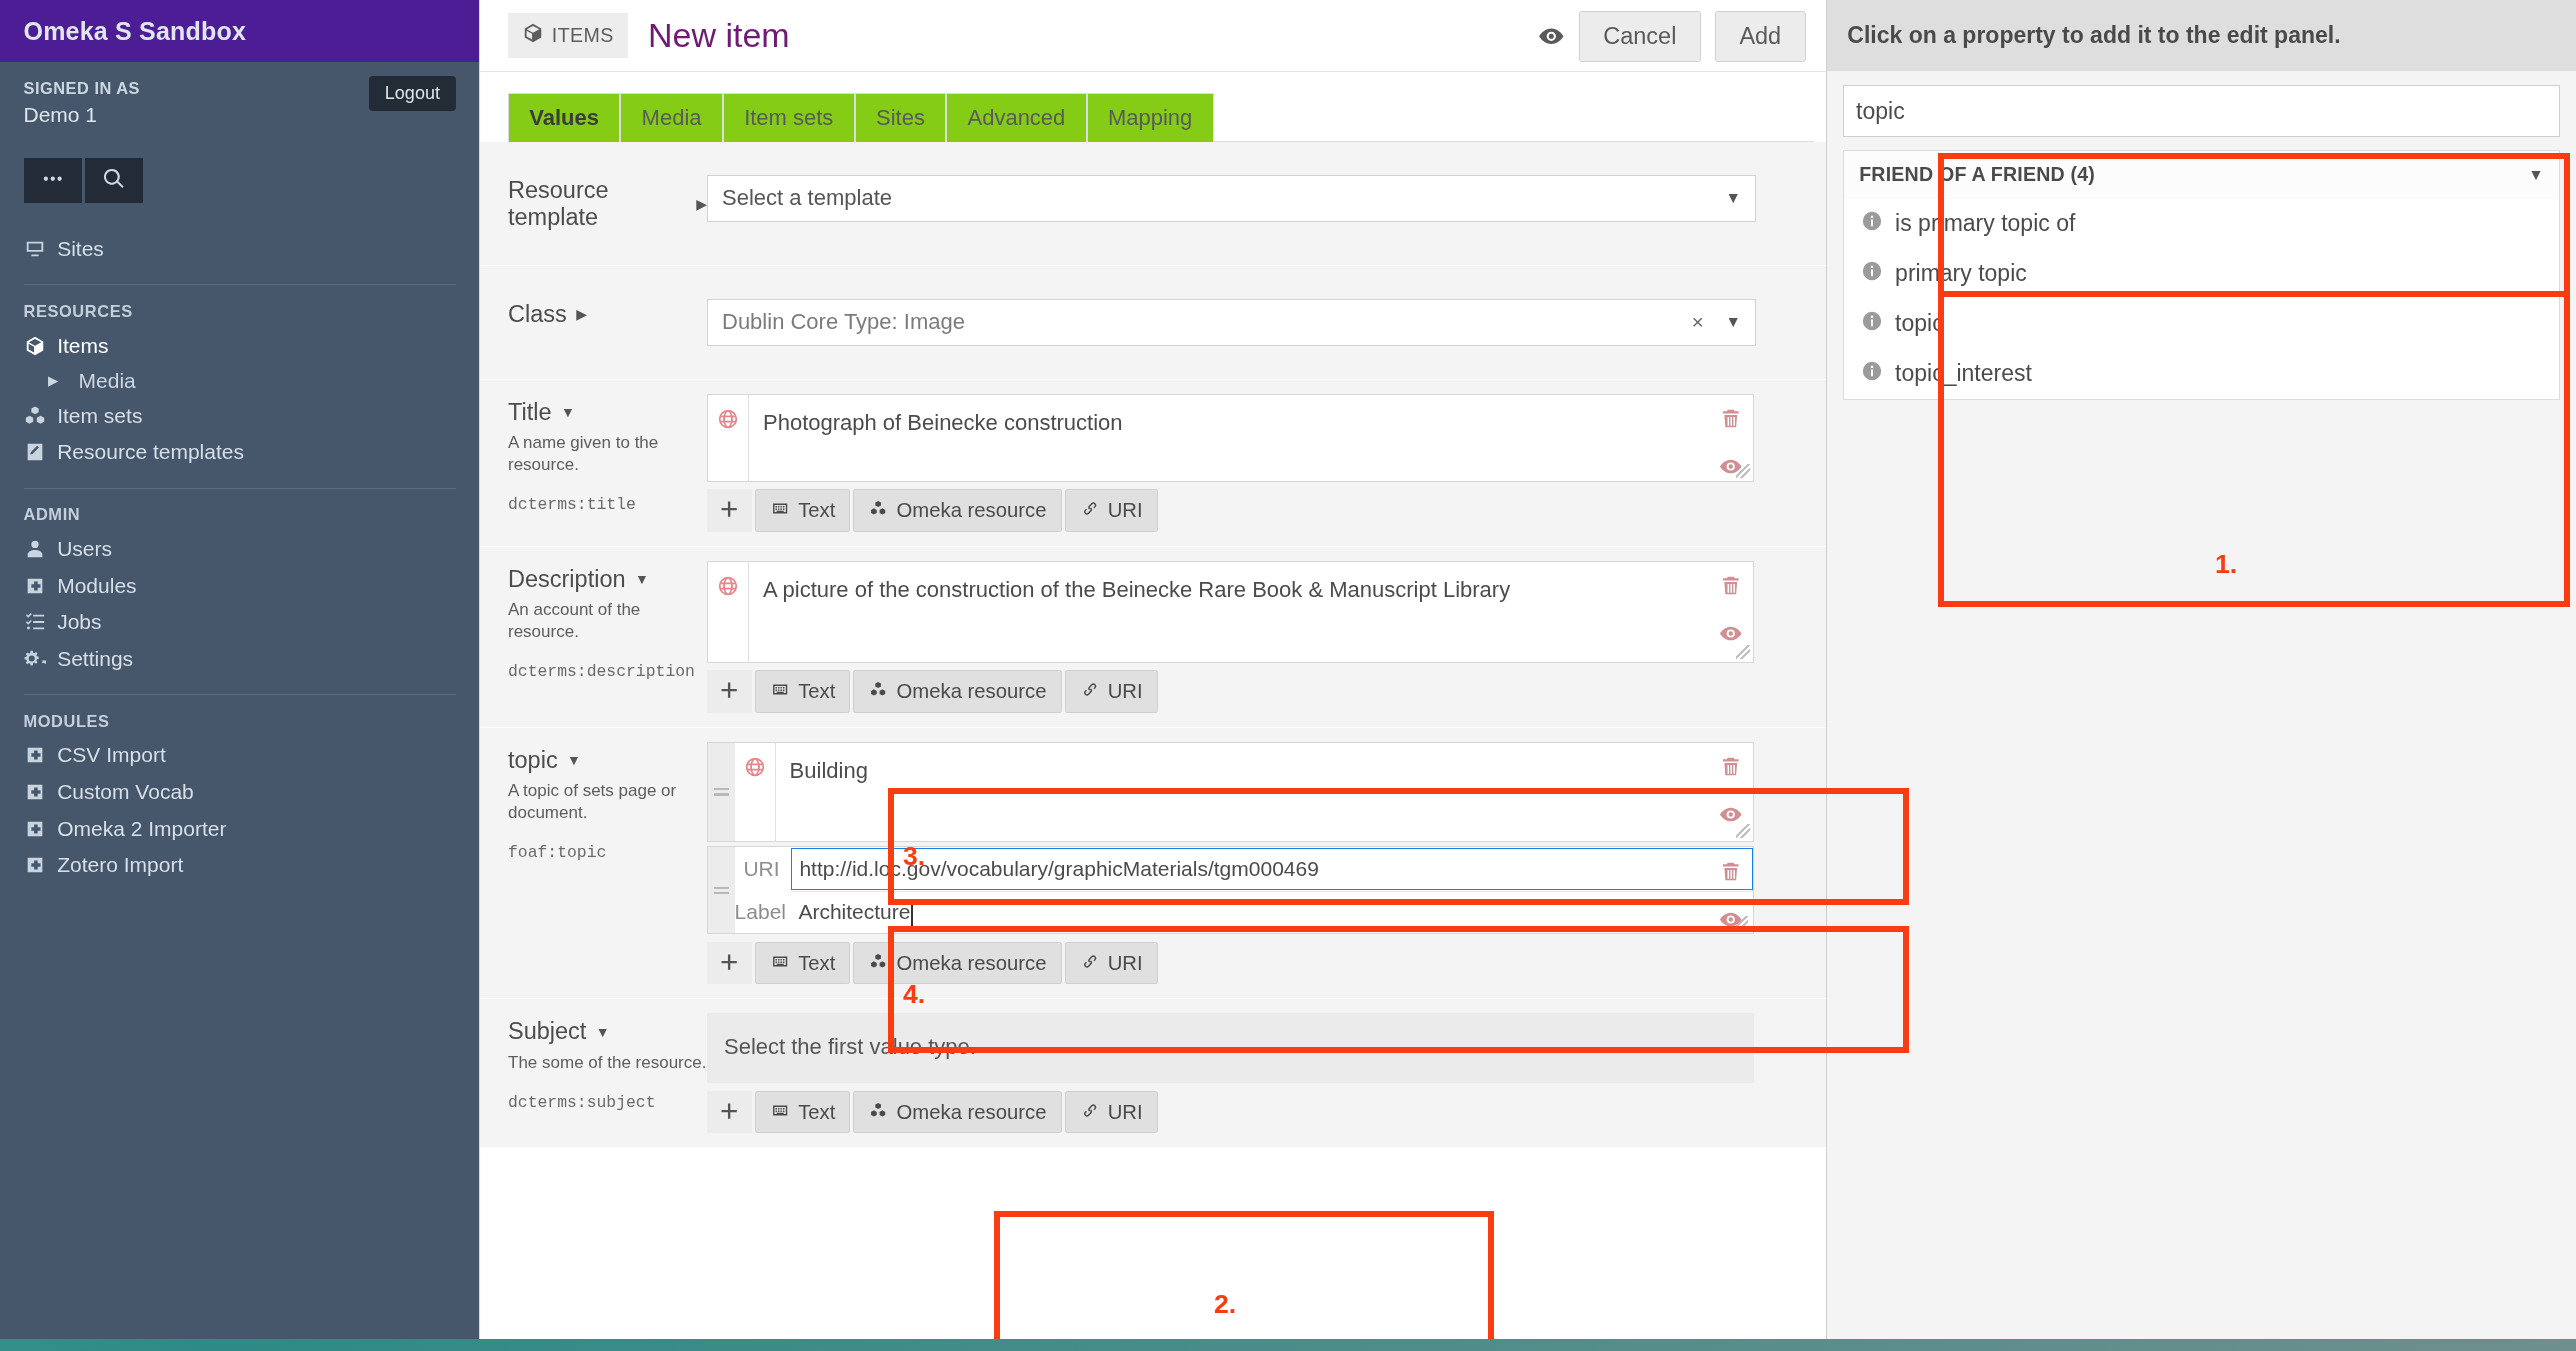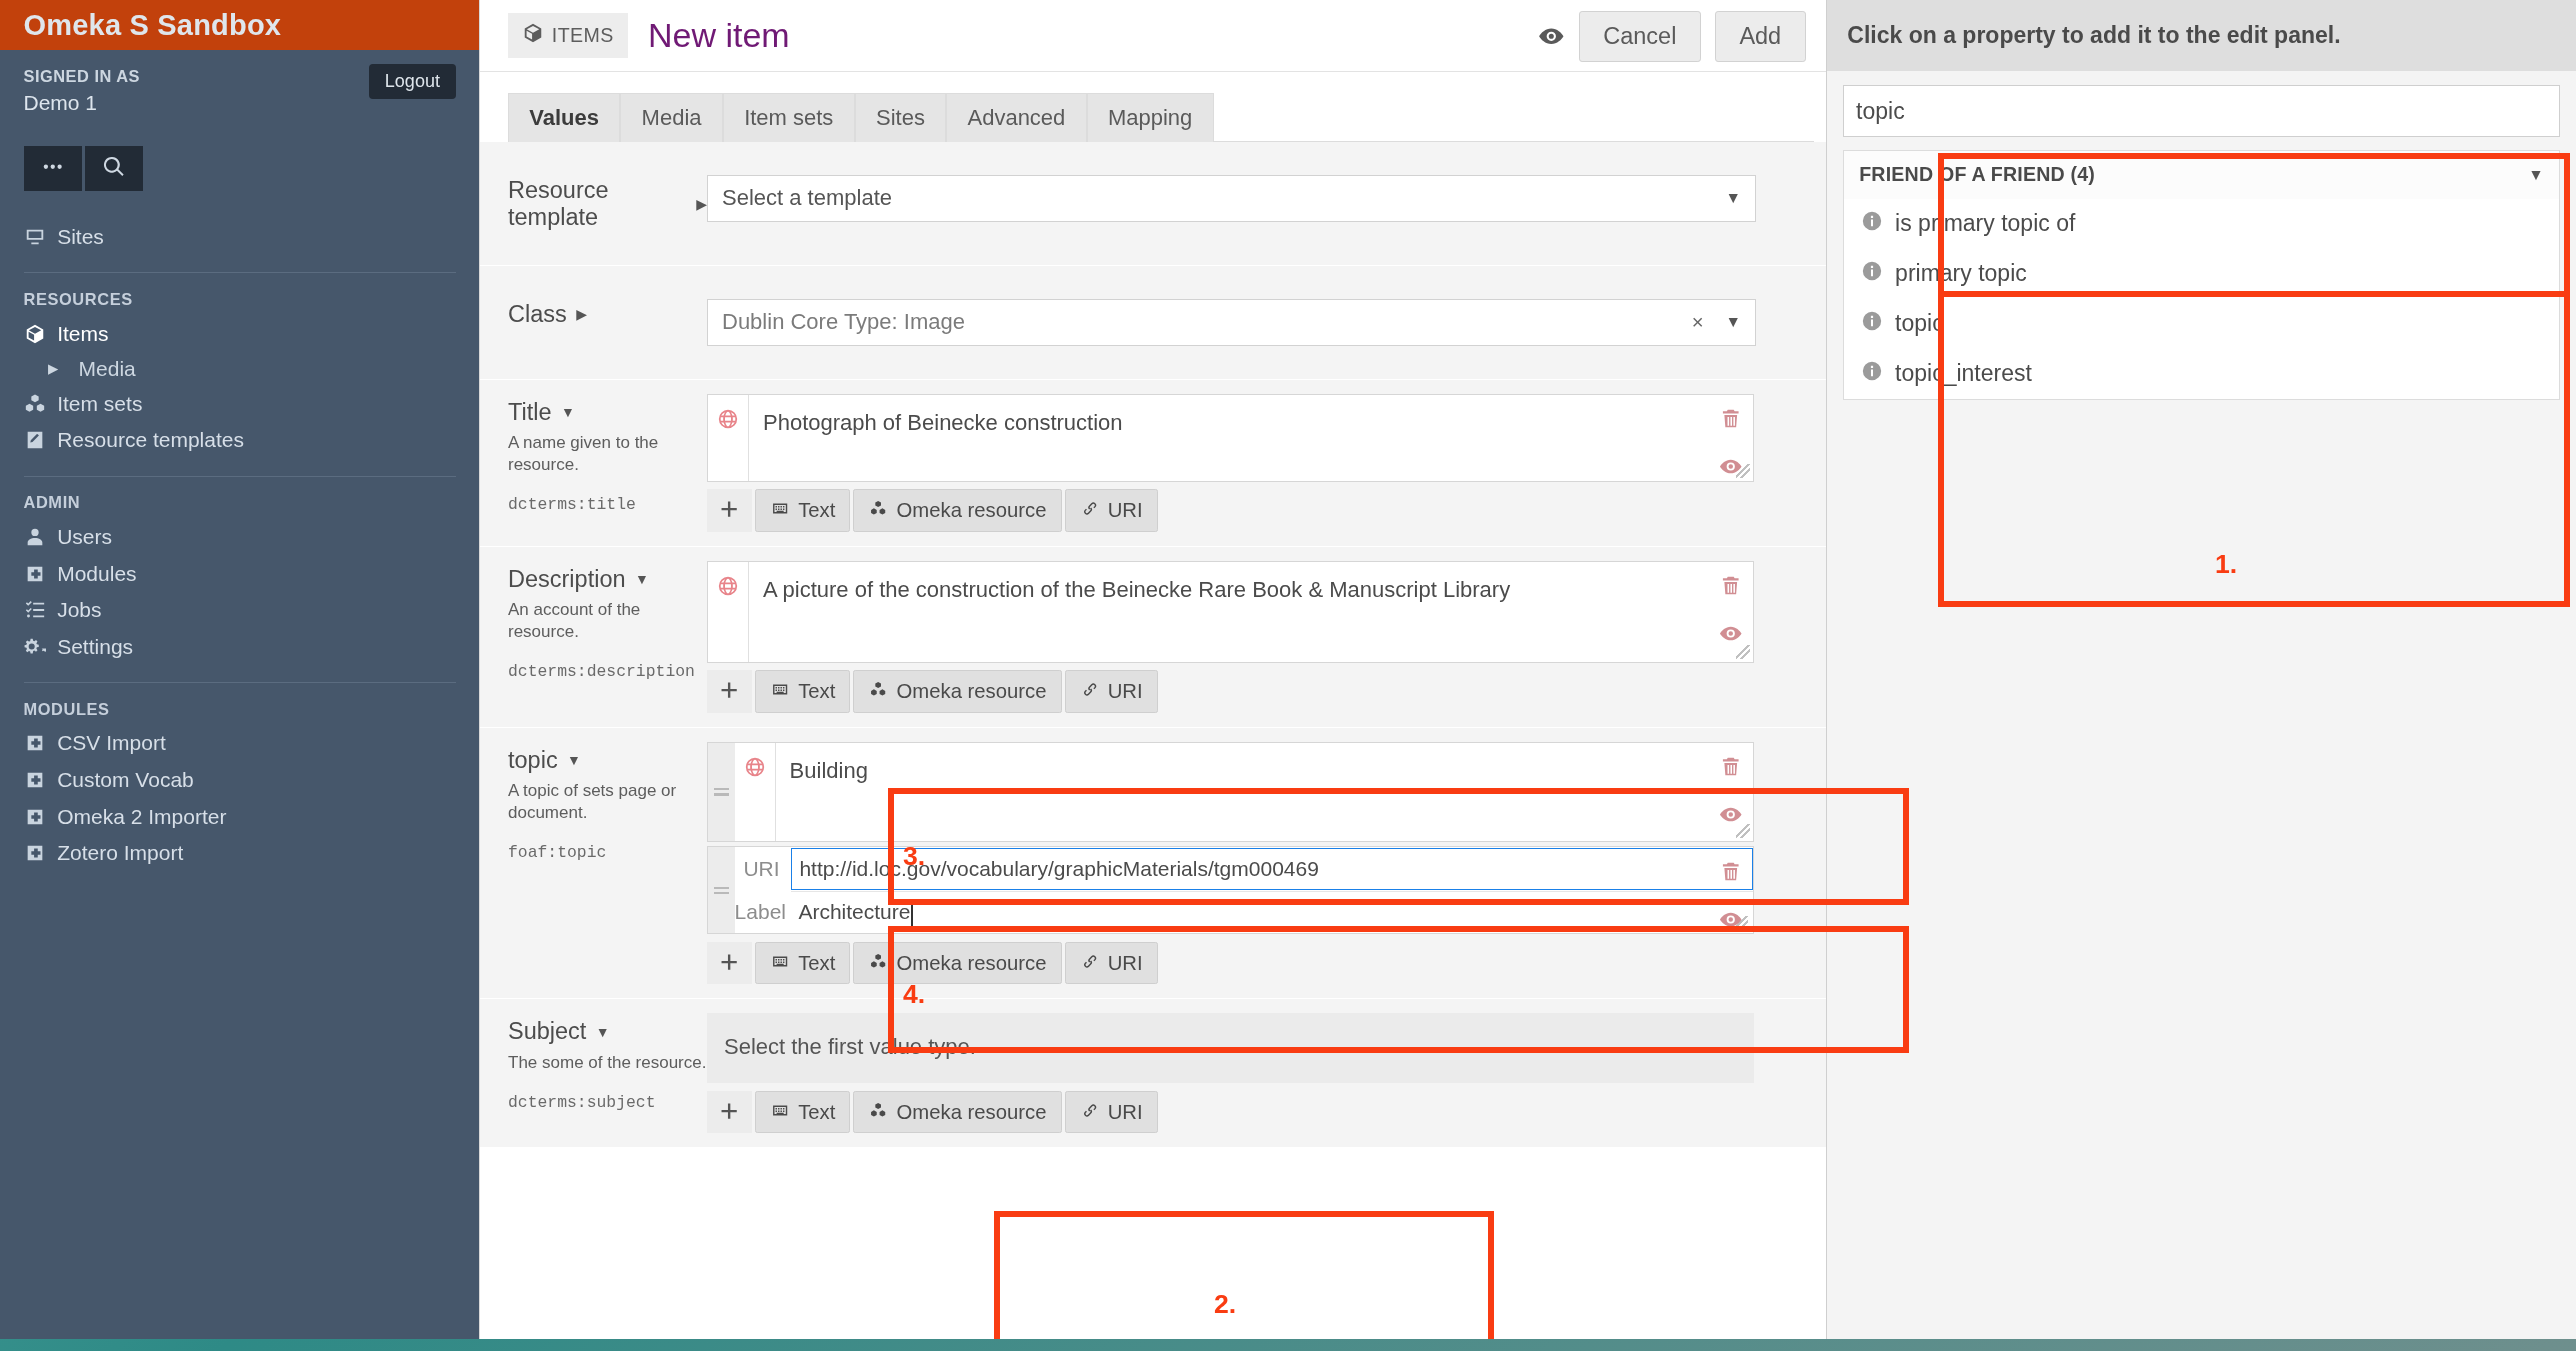--- a/index.html
+++ b/index.html
@@ -21,24 +21,24 @@
   }
 
   
   .sidebar {
     position: absolute; left: 0; top: 0;
     width: 479px; height: 1339px;
     background: #46576b;
     color: #c9d3dd;
   }
   .sidebar-brand {
-    height: 50px; background: #c2410c;
+    height: 62px; background: #4c1d95;
     display: flex; align-items: center;
     padding-left: 23.5px;
-    color: #dfe6ec; font-size: 29px; font-weight: 600;
+    color: #dfe6ec; font-size: 25px; font-weight: 600;
     letter-spacing: 0.2px;
   }
   .signed-block {
     padding: 17px 23.5px 0 23.5px;
     position: relative;
   }
   .signed-label {
     font-size: 16.4px; font-weight: 700; letter-spacing: 0.5px;
     color: #ccd6e0; text-transform: uppercase;
   }
@@ -107,21 +107,21 @@
     color: #5d5d5d; font-size: 19.6px; letter-spacing: 0.4px;
   }
   .items-badge svg { width: 22px; height: 22px; fill: #5d5d5d; }
   .page-title {
     font-size: 34px; color: #701a75; margin-left: 20.3px; font-weight: 400;
   }
 
   .tabs { display: flex; gap: 0; padding: 20.3px 0 0 28px; background: #fff; }
   .tab {
     border: 0.8px solid #dcdcdc; border-bottom: none;
-    background: #e5e5e5; color: #5a5a5a;
+    background: #84cc16; color: #5a5a5a;
     font-size: 22px; font-family: inherit;
     padding: 11px 20.3px; cursor: pointer;
     position: relative; top: 0.8px;
   }
   .tab.active { font-weight: 700; color: #3c3c3c; }
   .tabs-underline { height: 0.8px; background: #dcdcdc; margin: 0 0 0 28px; margin-right: 12.5px;}
 
   .form-area { padding: 0 0 0 0; }
   .prop-row {
     display: flex; background: #f4f4f4;

